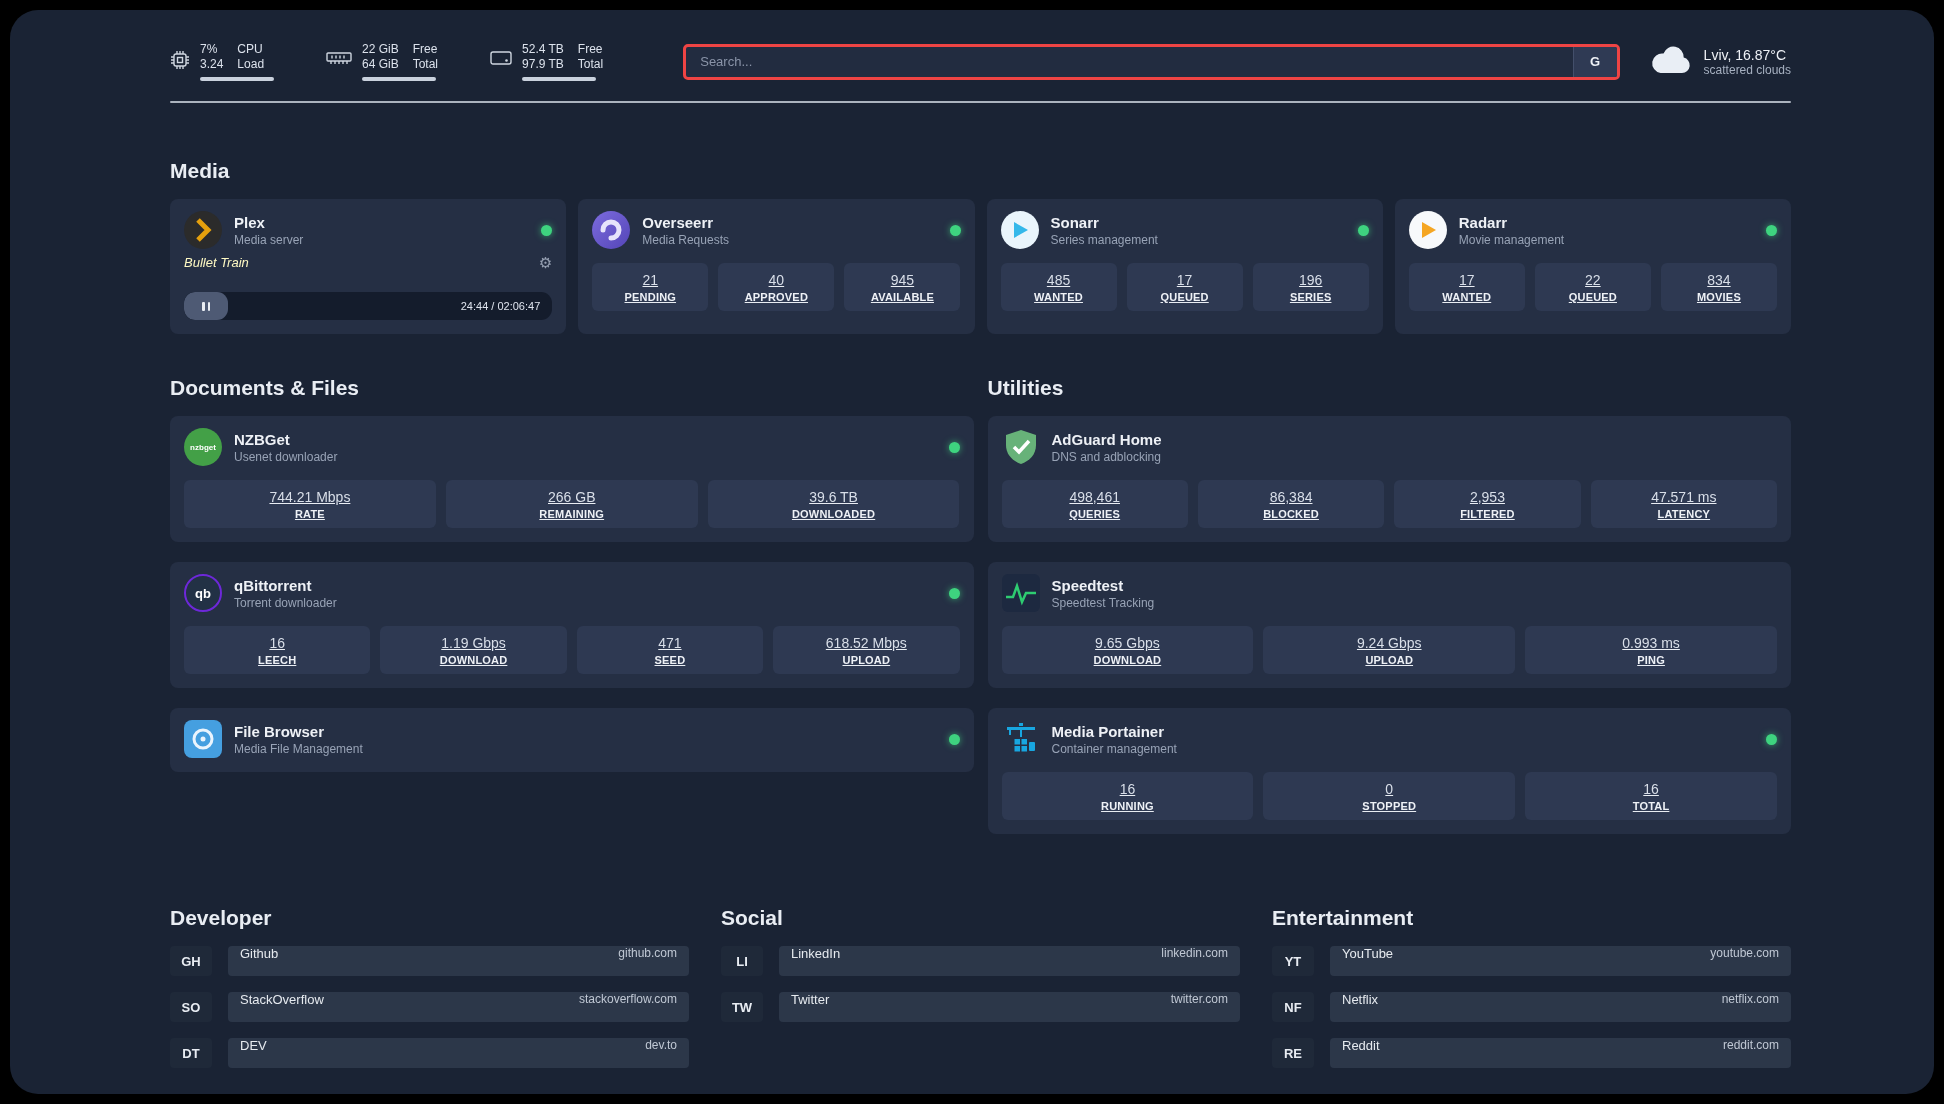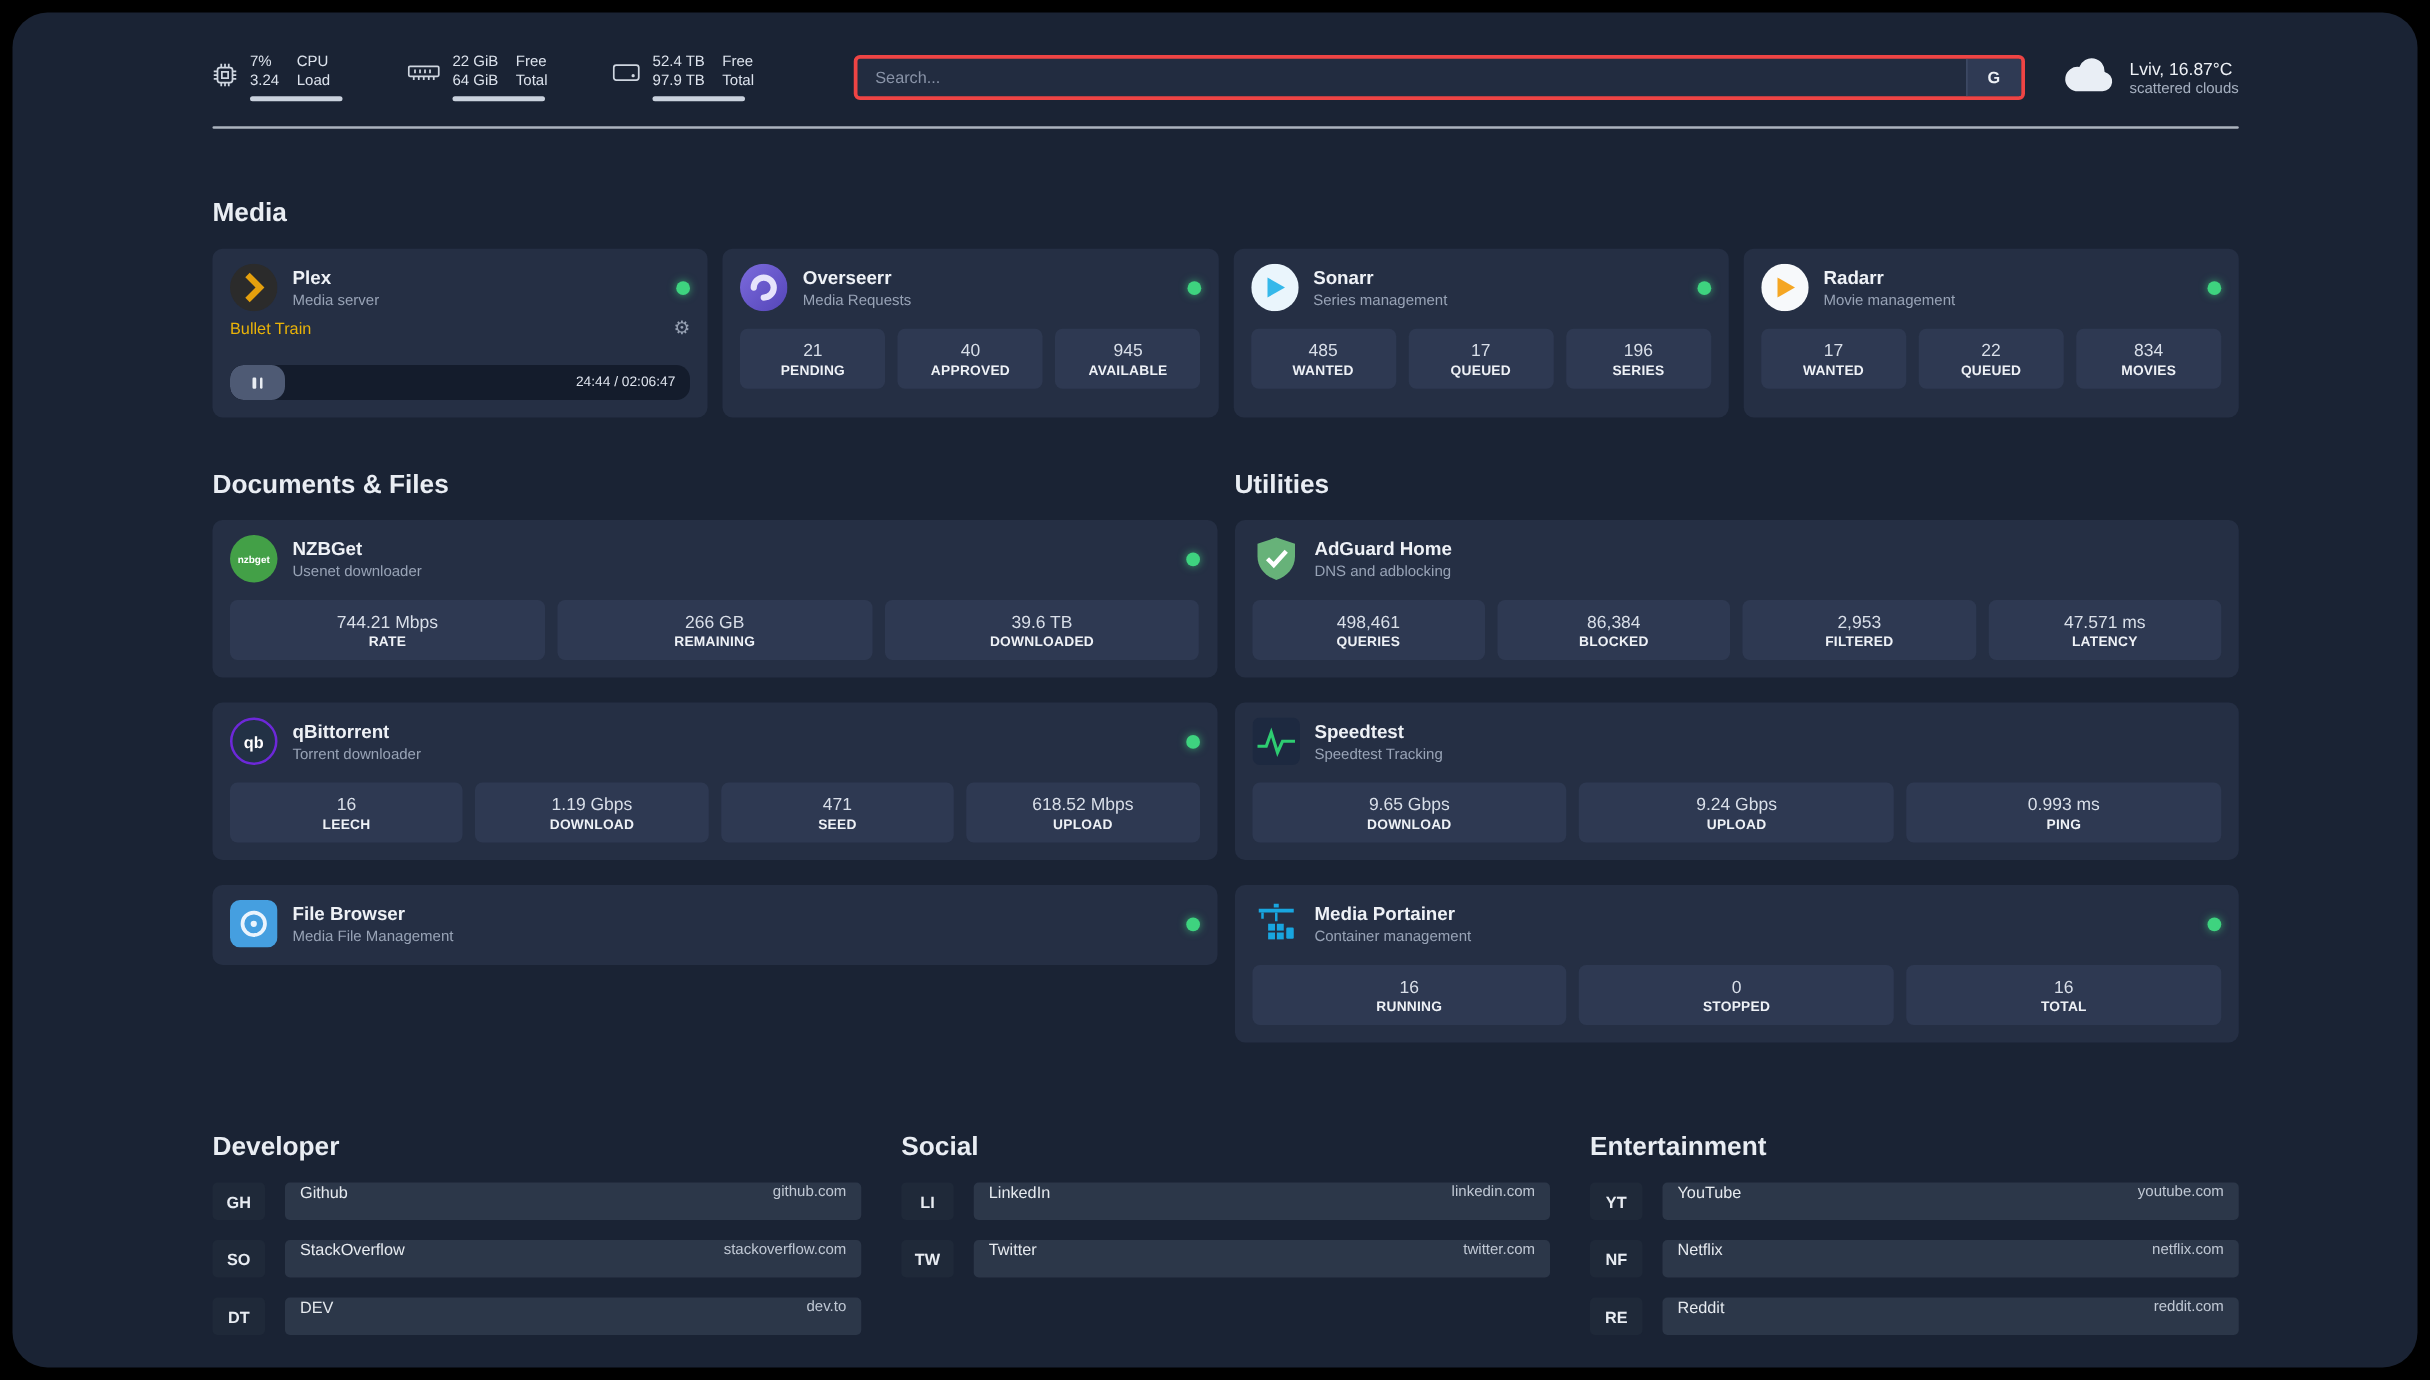--- a/index.html
+++ b/index.html
@@ -41,26 +41,26 @@
   .svc-head{ display:flex; align-items:center; gap:12px; }
   .svc-icon{ width:38px; height:38px; flex:0 0 38px; display:flex; align-items:center; justify-content:center; }
   .icon-circle{ width:38px; height:38px; border-radius:50%; display:flex; align-items:center; justify-content:center; }
   .svc-titles{ display:flex; flex-direction:column; gap:2px; }
   .svc-title{ font-size:15px; font-weight:600; color:#eef1f6; }
   .svc-sub{ font-size:12px; color:#98a3b6; }
   .dot{ width:11px; height:11px; border-radius:50%; background:#3ed37f; box-shadow:0 0 7px rgba(62,211,127,.7);
     margin-left:auto; align-self:center; flex:0 0 11px; }
   .stat-row{ display:flex; gap:10px; margin-top:14px; }
   .stat{ flex:1; background:#2e3952; border-radius:6px; height:48px; display:flex; flex-direction:column;
-    align-items:center; justify-content:center; gap:3px; }
+    align-items:center; justify-content:center; gap:3px;text-decoration:underline; }
   .stat-value{ font-size:14px; color:#d9dfe9; }
   .stat-label{ font-size:11px; font-weight:bold; color:#eef1f6; letter-spacing:.2px; }
   
   .np-row{ display:flex; align-items:center; margin-top:6px; }
-  .np-title{ font-size:13px; color:#eab308; }
+  .np-title{ font-size:13px; color:#fef9c3;font-style:italic; }
   .gear{ margin-left:auto; font-size:15px; color:#96a0b2; cursor:pointer; line-height:1; }
   .player{ position:relative; margin-top:22px; height:28px; border-radius:11px; background:#141c2c; overflow:hidden; }
   .player-fill{ position:absolute; left:0; top:0; bottom:0; background:#4e5a74; border-radius:11px;
     display:flex; align-items:center; justify-content:center; gap:3px; cursor:pointer; }
   .pbar{ width:2.5px; height:9px; background:#e9edf3; border-radius:1px; }
   .player-time{ position:absolute; right:12px; top:0; bottom:0; display:flex; align-items:center;
     font-size:11px; color:#dfe4ee; }
   
   .bm-grid{ display:grid; grid-template-columns:1fr 1fr 1fr; column-gap:32px; margin-top:52px; }
   .bm-row{ display:flex; align-items:center; gap:16px; margin-bottom:16px; cursor:pointer;margin-top:10px; }

